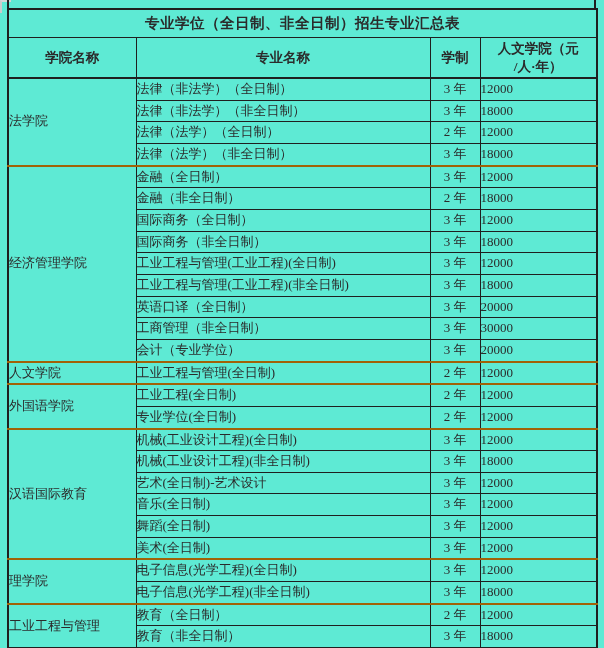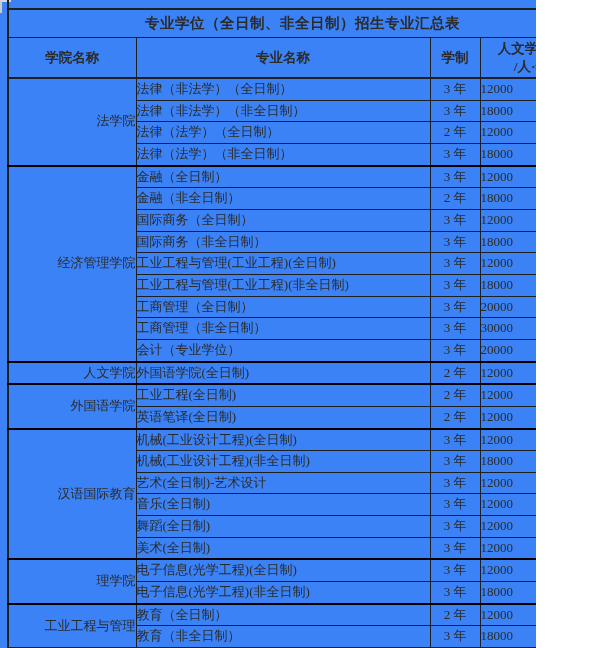--- a/index.html
+++ b/index.html
@@ -1,20 +1,20 @@
 <!DOCTYPE html>
 <html><head>
 <meta charset="utf-8">
 <style>
   html, body { margin: 0; padding: 0; background: #ffffff; }
   .page {
     position: relative;
-    width: 536px;
+    width: 604px;
     height: 648px;
-    background: #3b82f6;
+    background: #5eead4;
     overflow: hidden;
     font-family: "Liberation Serif", "DejaVu Serif", serif;
     color: #2b2b2b;
   }
   .table-wrap {
     position: absolute;
     left: 7px;
     top: 8px;
   }
   table.summary {
@@ -42,25 +42,25 @@
     font-weight: bold;
     text-align: center;
     line-height: 18px;
     border-bottom: 2px solid #1f1f1f;
   }
   tbody td {
     height: 20.65px;
     line-height: 20.65px;
     font-size: 13px;
   }
-  td.college { padding-left: 7px; text-align: right; }
+  td.college { padding-left: 7px; }
   td.major   { padding-left: 7px; }
   td.duration { text-align: center; }
   td.fee     { padding-left: 12px; }
-  tr.group-start td { border-top: 2px solid #000000; }
+  tr.group-start td { border-top: 2px solid #a16207; }
   
   .stub {
     position: absolute;
     top: 0;
     width: 2px;
     height: 9px;
     background: #1f1f1f;
   }
   .stub.left  { left: 7px; }
   .stub.right { left: 594px; }
@@ -146,48 +146,48 @@
             <td class="major">工业工程与管理(工业工程)(全日制)</td>
             <td class="duration">3 年</td>
             <td class="fee">12000</td>
           </tr>
           <tr>
             <td class="major">工业工程与管理(工业工程)(非全日制)</td>
             <td class="duration">3 年</td>
             <td class="fee">18000</td>
           </tr>
           <tr>
-            <td class="major">工商管理（全日制）</td>
+            <td class="major">英语口译（全日制）</td>
             <td class="duration">3 年</td>
             <td class="fee">20000</td>
           </tr>
           <tr>
             <td class="major">工商管理（非全日制）</td>
             <td class="duration">3 年</td>
             <td class="fee">30000</td>
           </tr>
           <tr>
             <td class="major">会计（专业学位）</td>
             <td class="duration">3 年</td>
             <td class="fee">20000</td>
           </tr>
           <tr class="group-start">
             <td class="college" rowspan="1">人文学院</td>
-            <td class="major">外国语学院(全日制)</td>
+            <td class="major">工业工程与管理(全日制)</td>
             <td class="duration">2 年</td>
             <td class="fee">12000</td>
           </tr>
           <tr class="group-start">
             <td class="college" rowspan="2">外国语学院</td>
             <td class="major">工业工程(全日制)</td>
             <td class="duration">2 年</td>
             <td class="fee">12000</td>
           </tr>
           <tr>
-            <td class="major">英语笔译(全日制)</td>
+            <td class="major">专业学位(全日制)</td>
             <td class="duration">2 年</td>
             <td class="fee">12000</td>
           </tr>
           <tr class="group-start">
             <td class="college" rowspan="6">汉语国际教育</td>
             <td class="major">机械(工业设计工程)(全日制)</td>
             <td class="duration">3 年</td>
             <td class="fee">12000</td>
           </tr>
           <tr>

